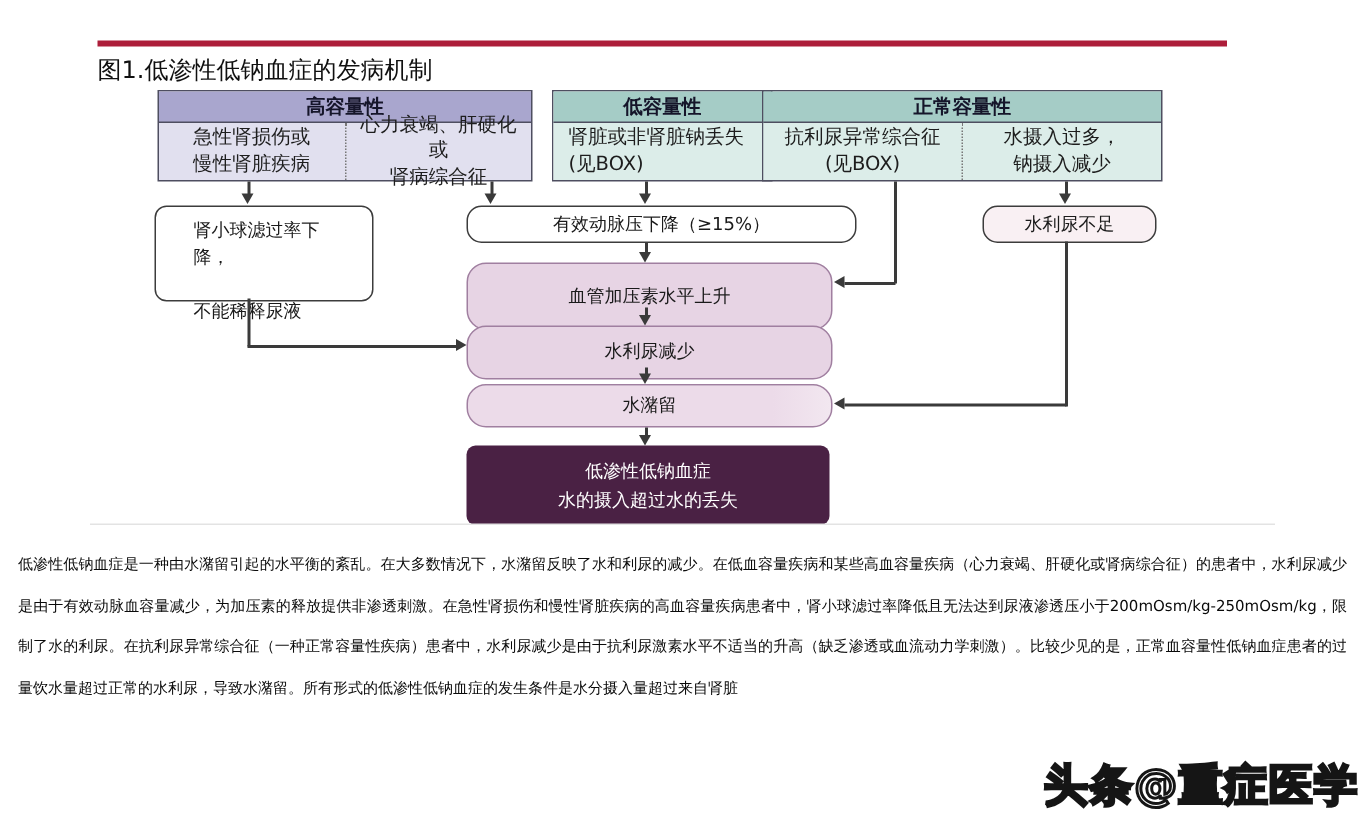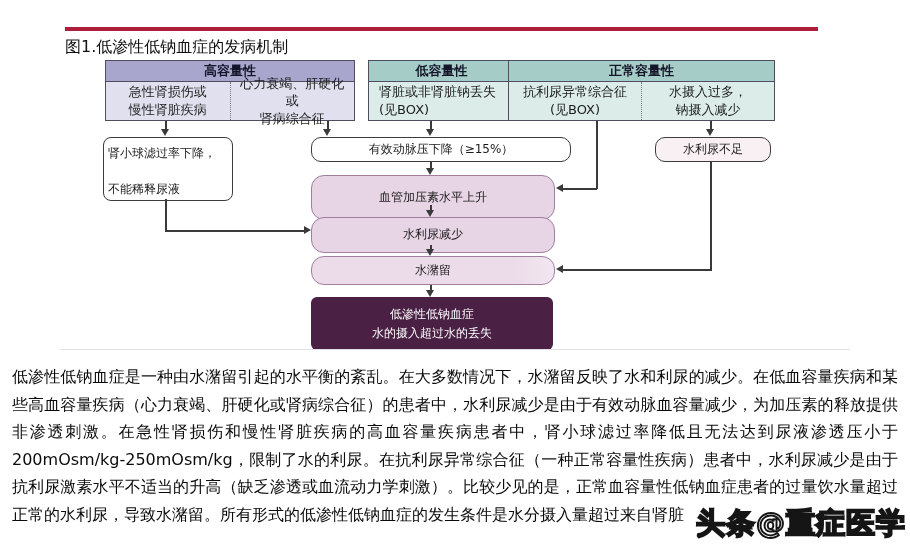--- a/index.html
+++ b/index.html
@@ -28,41 +28,41 @@
   .col2 .colbody,.col3 .colbody{background:var(--teal-body);}
   .cell{flex:1;display:flex;align-items:center;justify-content:center;text-align:center;
         white-space:pre-line;line-height:1.35;padding:2px 4px;}
   .cell+.cell{border-left:1px dotted #777;}
   .cell.left{justify-content:flex-start;text-align:left;padding-left:10px;}
 
   .node{position:absolute;display:flex;align-items:center;justify-content:center;
         font-size:12px;color:#1a1a1a;text-align:center;white-space:pre-line;line-height:1.45;}
   .white-node{background:#fff;border:1.4px solid #3c3c3c;border-radius:10px;}
   .pink-node{background:var(--pink-fill);border:1.4px solid var(--pink-border);border-radius:13px;}
-  .node-gfr{left:103px;top:137px;width:130px;height:64px;border-radius:8px;
-            justify-content:flex-start;align-items:flex-start;text-align:left;padding:6px 4px;line-height:1.5;}
+  .node-gfr{left:103px;top:137px;width:146px;height:64px;border-radius:8px;
+            justify-content:flex-start;align-items:flex-start;text-align:left;padding:6px 25px;line-height:1.5;}
   .node-arterial{left:311px;top:137px;width:260px;height:25px;}
   .node-vaso{left:311px;top:175px;width:244px;height:45px;}
   .node-diur{left:311px;top:217px;width:244px;height:36px;}
   .node-reten{left:311px;top:256px;width:244px;height:29px;
               background:linear-gradient(90deg,var(--retention-fill) 0%,var(--retention-fill) 84%,#f2e7f0 100%);}
   .node-final{left:311px;top:297px;width:242px;height:53px;background:var(--final-bg);
               color:#fff;border-radius:6px;font-size:12px;line-height:1.55;}
   .node-insuff{left:655px;top:137px;width:116px;height:25px;background:#f9f0f3;}
 
   .vl{position:absolute;width:1.6px;background:var(--arrow);}
   .hl{position:absolute;height:1.6px;background:var(--arrow);}
   .ah-d{position:absolute;width:0;height:0;border-left:4.5px solid transparent;
         border-right:4.5px solid transparent;border-top:7px solid var(--arrow);}
   .ah-l{position:absolute;width:0;height:0;border-top:4.5px solid transparent;
         border-bottom:4.5px solid transparent;border-right:7px solid var(--arrow);}
   .ah-r{position:absolute;width:0;height:0;border-top:4.5px solid transparent;
         border-bottom:4.5px solid transparent;border-left:7px solid var(--arrow);}
 
-  .body-text{position:absolute;left:12px;top:363px;width:886px;font-size:16px;
+  .body-text{position:absolute;left:12px;top:363px;width:886px;font-size:10px;
              line-height:27.5px;color:#0a0a0a;text-align:justify;}
   .watermark{position:absolute;right:4px;bottom:2px;font-size:29px;font-weight:700;color:#fff;
              -webkit-text-stroke:2px #151515;letter-spacing:1px;margin-left:13px;}
 </style>
 </head>
 <body>
 
 <div class="page">
 
   <div class="red-rule"></div>

